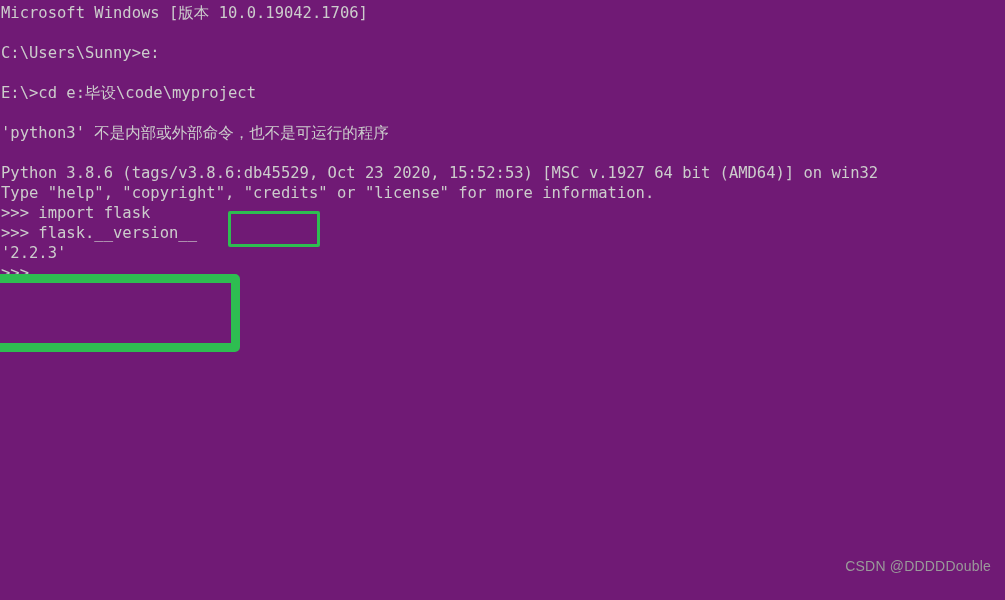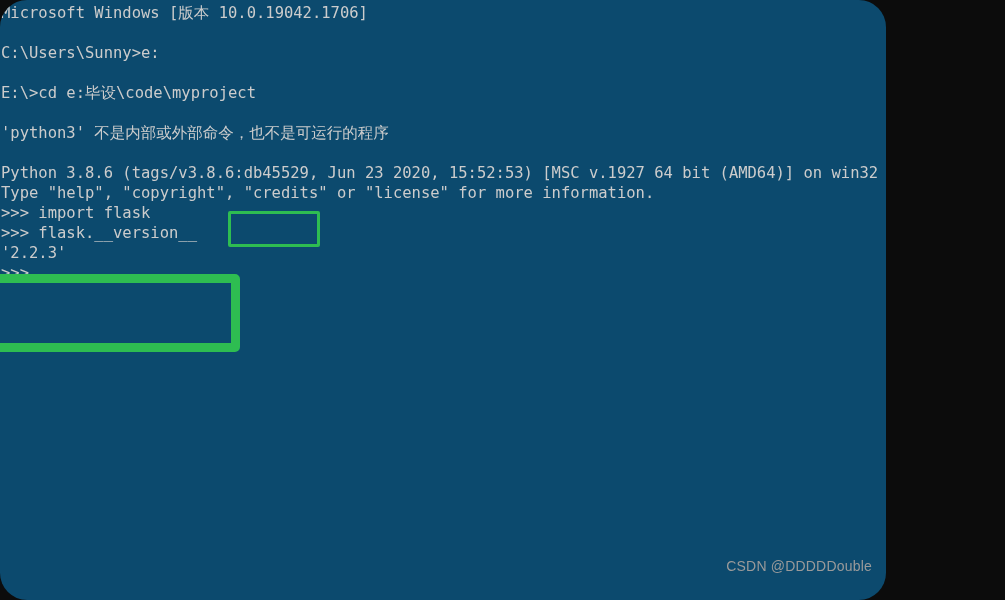--- a/index.html
+++ b/index.html
@@ -2,26 +2,25 @@
 <html><head>
 <meta charset="utf-8">
 <style>
   html, body {
     margin: 0;
     padding: 0;
     background: #0c0c0c;
   }
   #screen {
     position: relative;
-    width: 886px;
+    width: 1005px;
     height: 600px;
-    background: #0c4a6e;
+    background: #701a75;
     overflow: hidden;
     font-family: "DejaVu Sans Mono", "Liberation Mono", monospace;
-    border-radius: 27px;
   }
   #console {
     position: absolute;
     left: 0;
     top: 0;
     width: 1005px;
     padding: 3px 0 0 0;
     box-sizing: border-box;
   }
   .line {
@@ -80,21 +79,21 @@
 
   <div id="console">
     <div class="line">Microsoft Windows [版本 10.0.19042.1706]</div>
     <div class="line blank"></div>
     <div class="line">C:\Users\Sunny&gt;e:</div>
     <div class="line blank"></div>
     <div class="line">E:\&gt;cd e:毕设\code\myproject</div>
     <div class="line blank"></div>
     <div class="line">'python3' 不是内部或外部命令，也不是可运行的程序</div>
     <div class="line blank"></div>
-    <div class="line">Python 3.8.6 (tags/v3.8.6:db45529, Jun 23 2020, 15:52:53) [MSC v.1927 64 bit (AMD64)] on win32</div>
+    <div class="line">Python 3.8.6 (tags/v3.8.6:db45529, Oct 23 2020, 15:52:53) [MSC v.1927 64 bit (AMD64)] on win32</div>
     <div class="line">Type "help", "copyright", "credits" or "license" for more information.</div>
     <div class="line">&gt;&gt;&gt; import flask</div>
     <div class="line">&gt;&gt;&gt; flask.__version__</div>
     <div class="line">'2.2.3'</div>
     <div class="line">&gt;&gt;&gt;</div>
   </div>
 
   <div class="annot" id="annot-python"></div>
   <div class="annot" id="annot-flask"></div>
 

